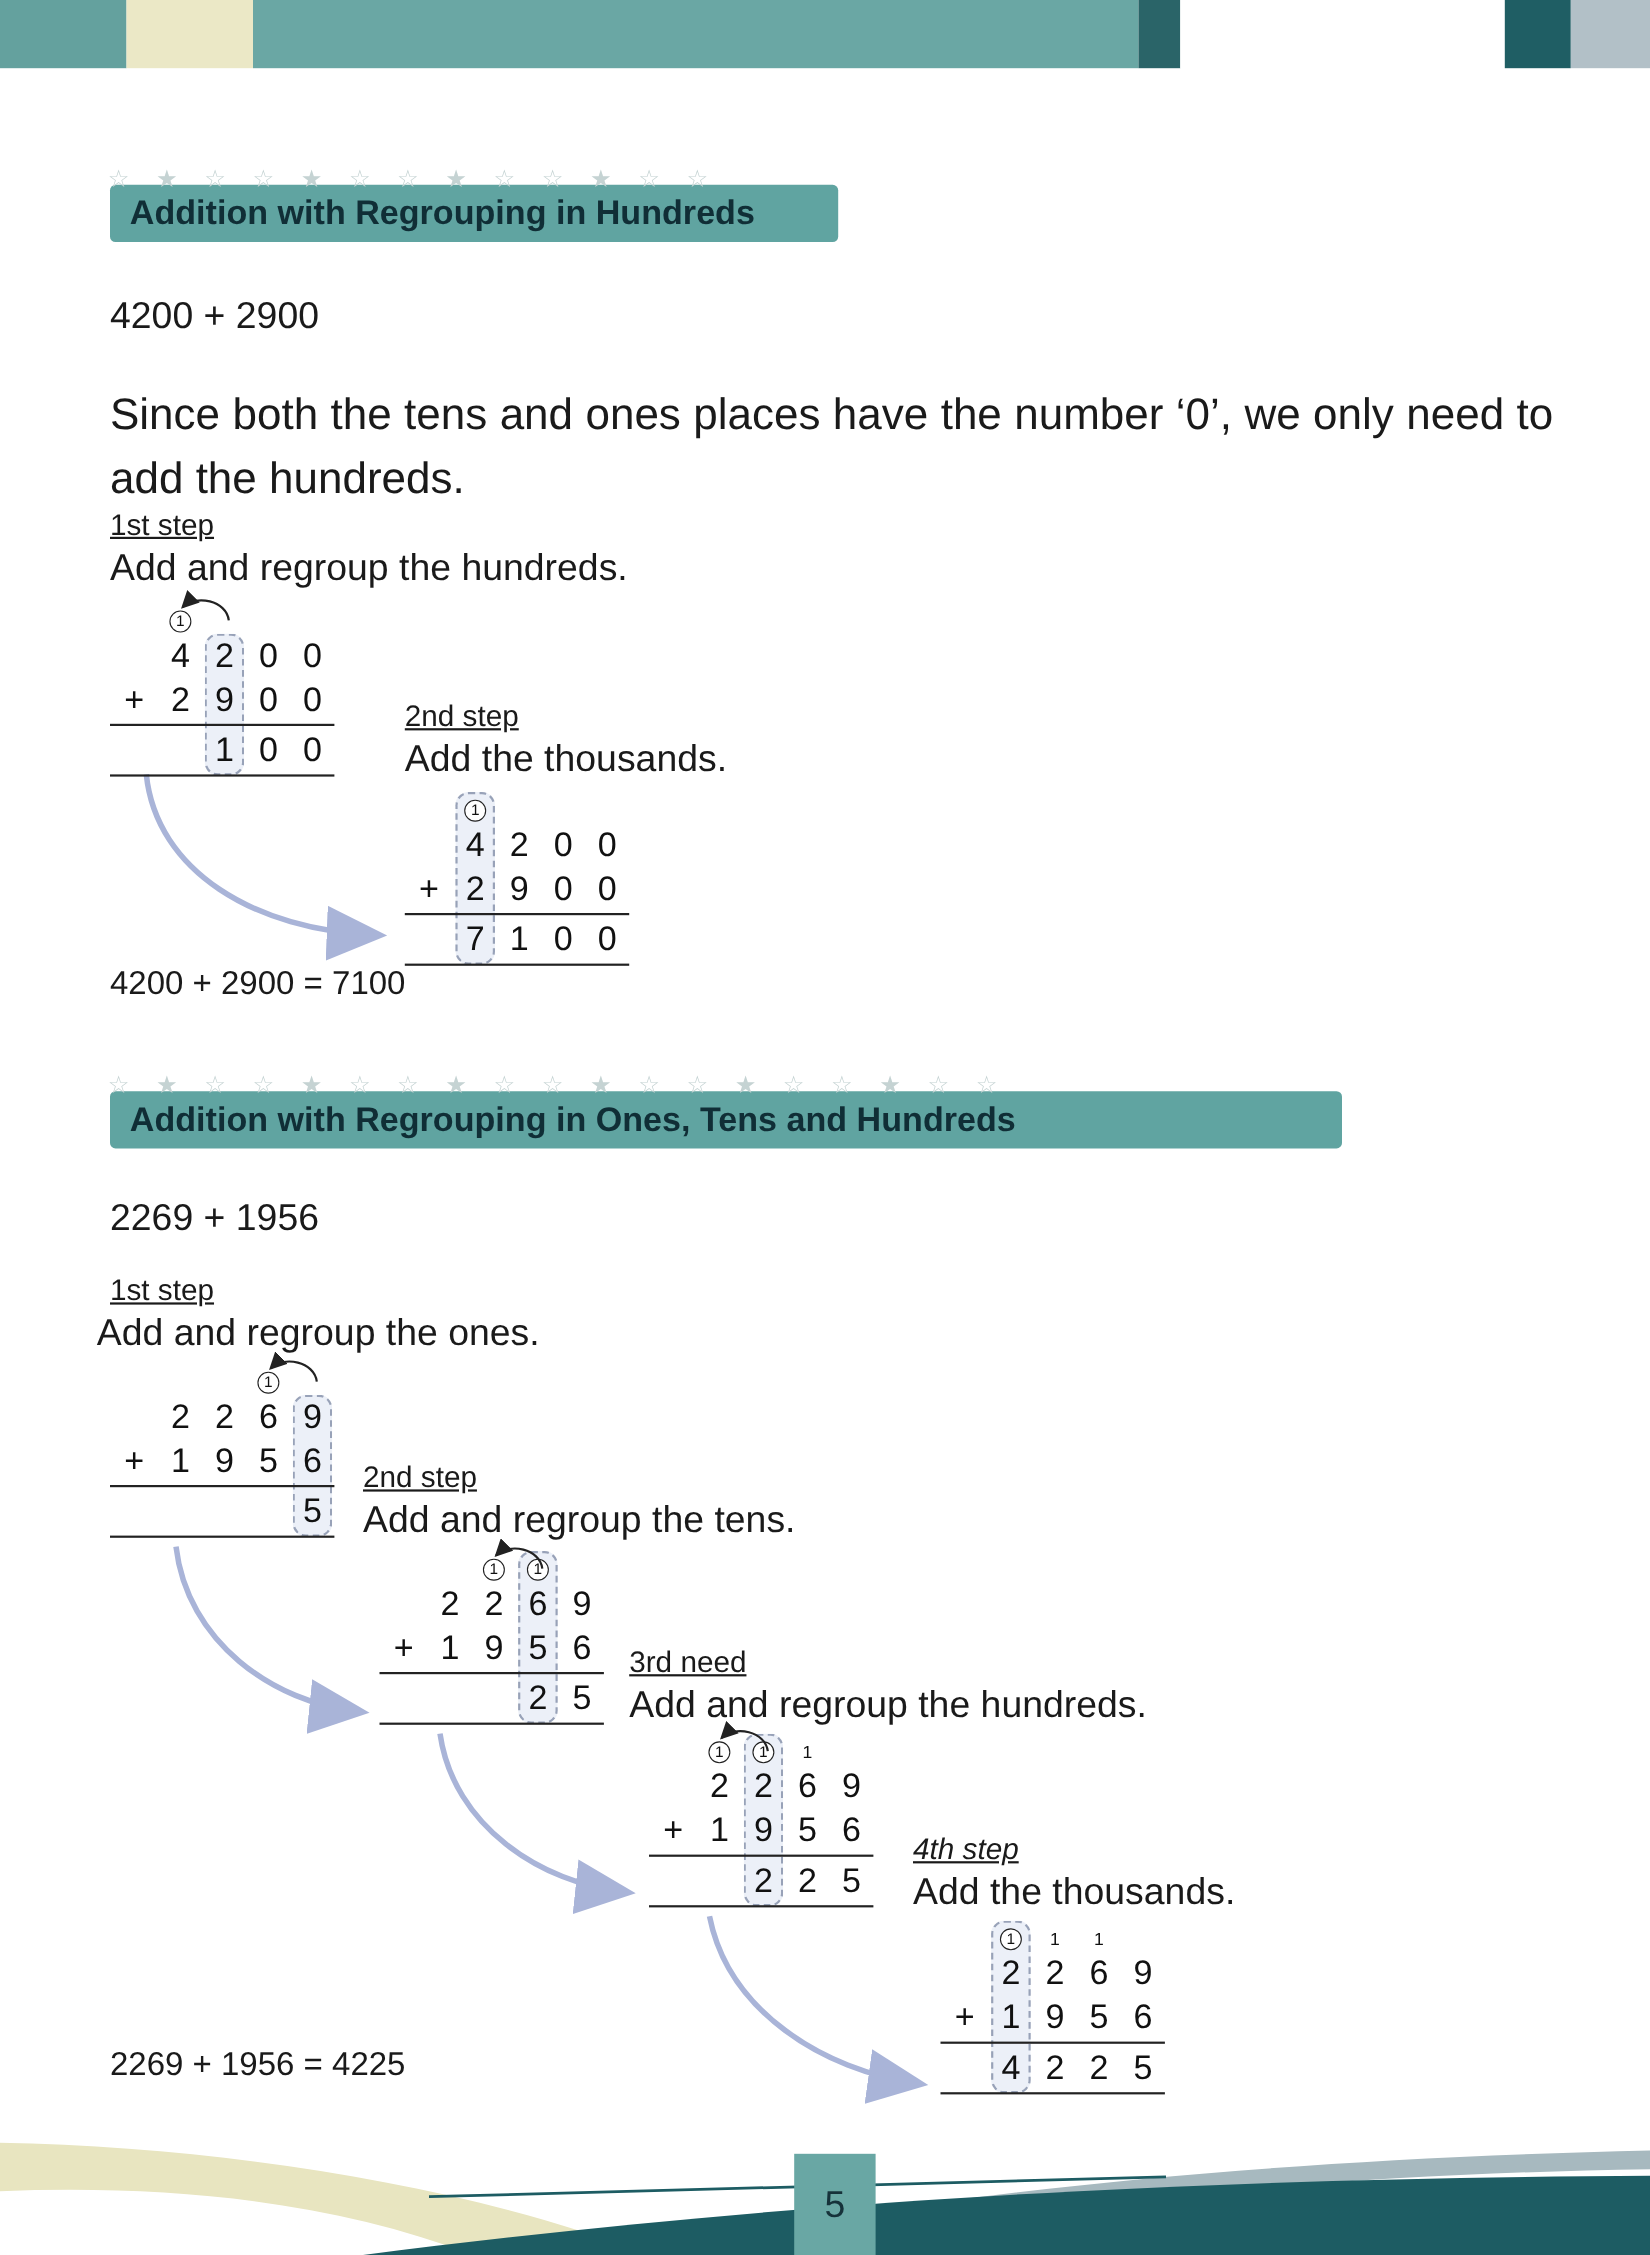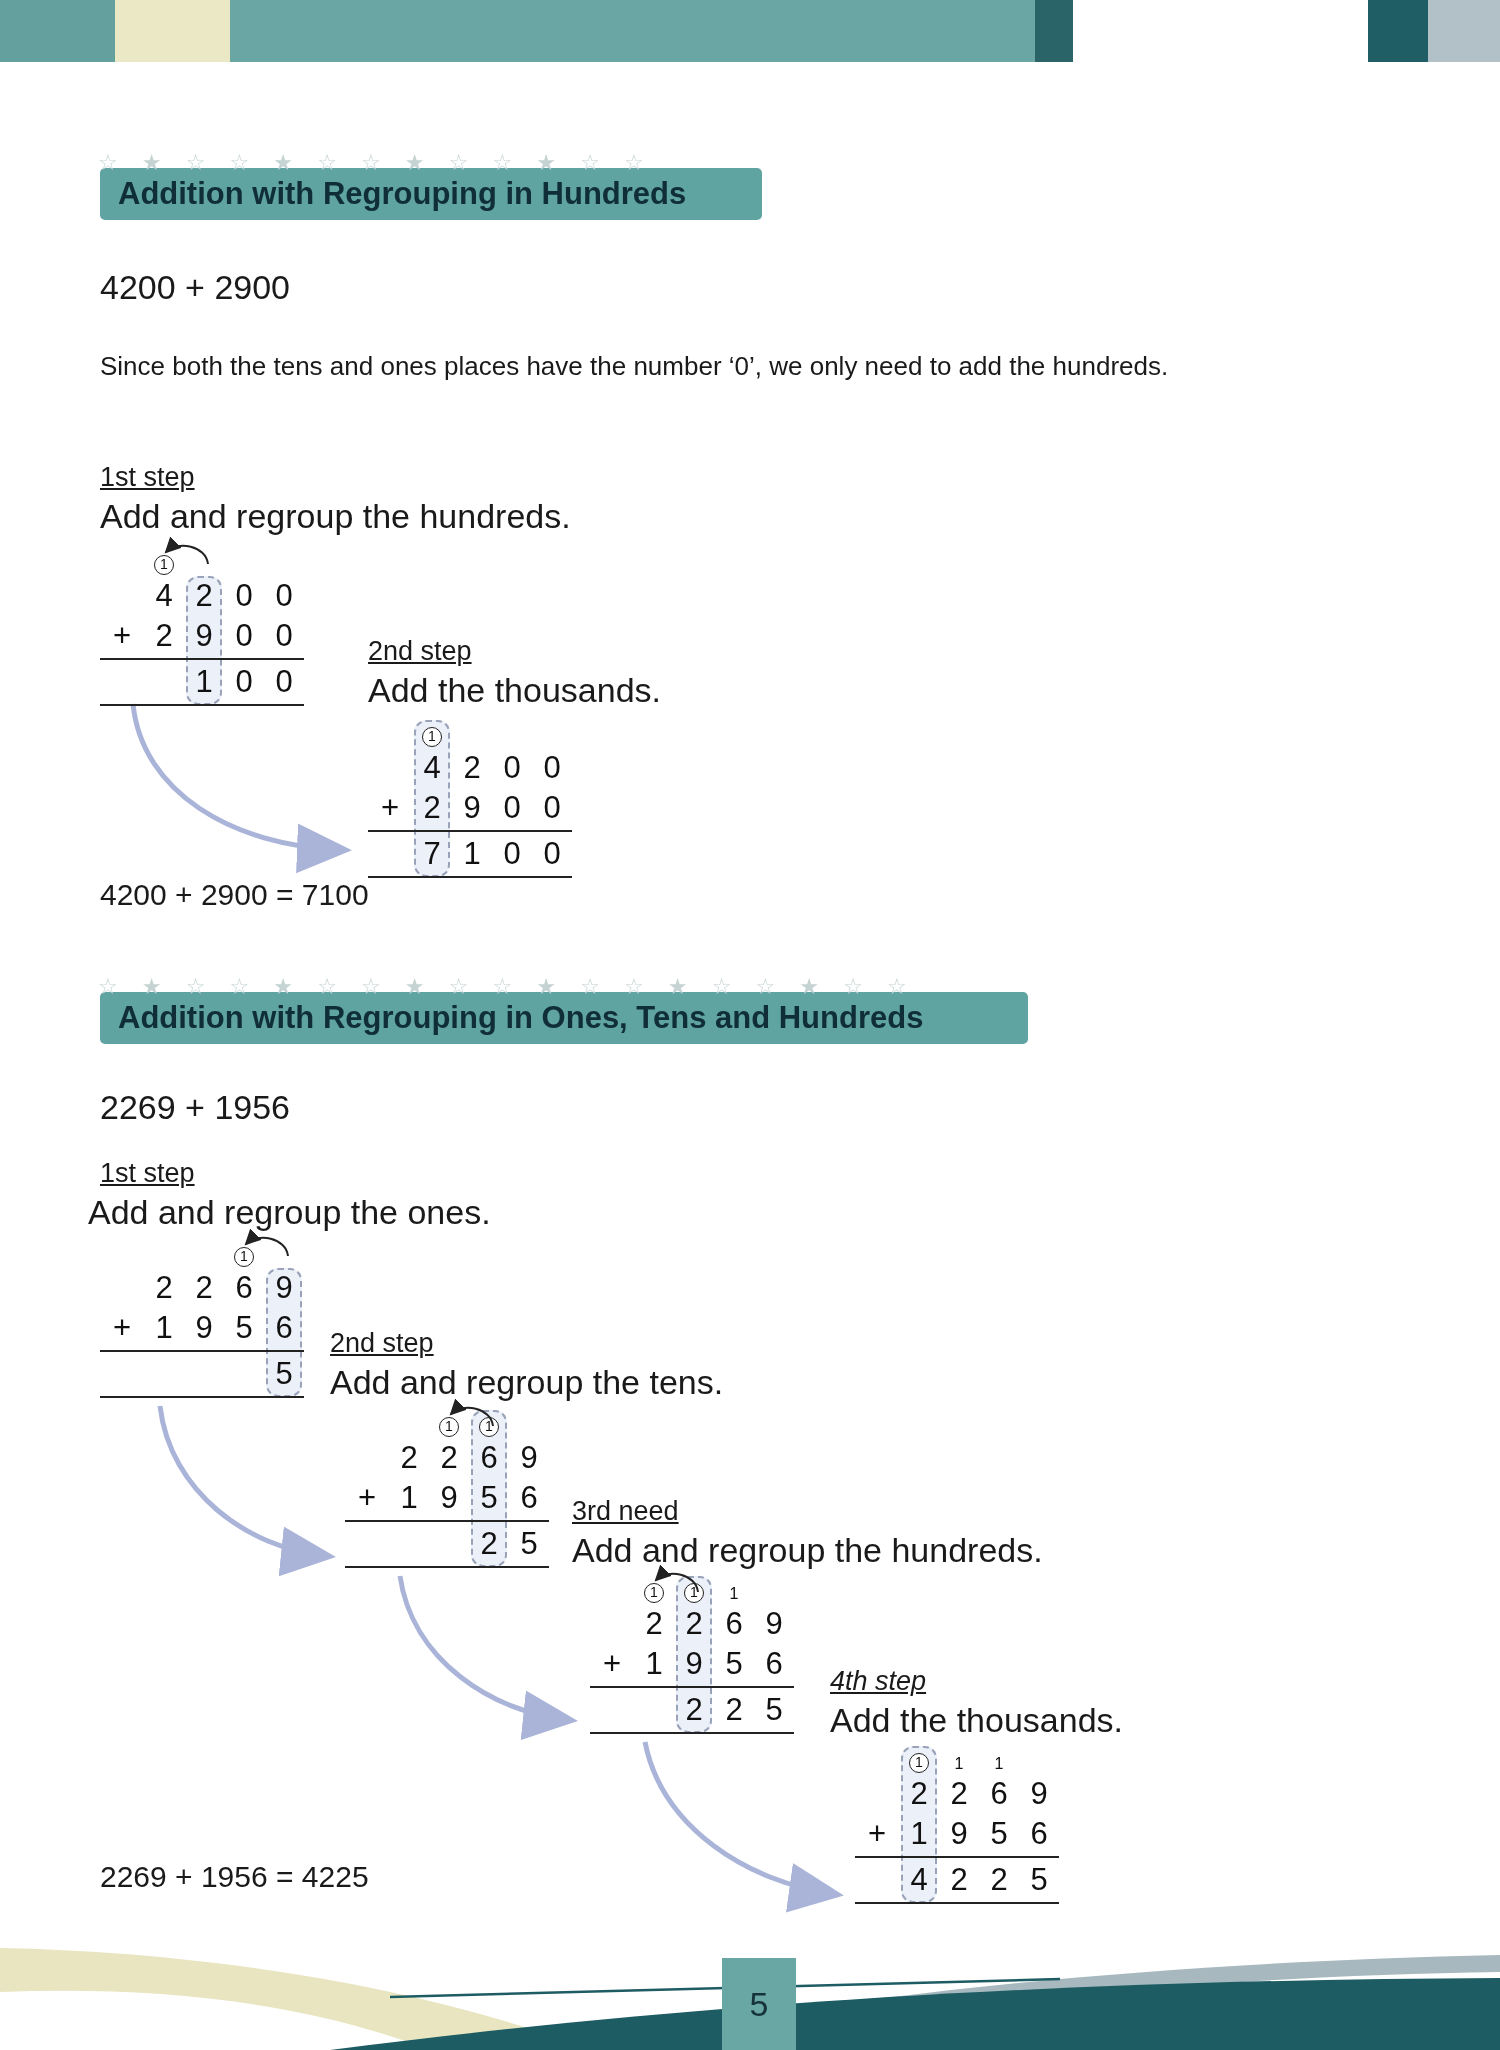--- a/index.html
+++ b/index.html
@@ -8,21 +8,21 @@
   .page { position:relative; width:1500px; height:2050px; background:#ffffff; overflow:hidden; }
 
   .topbar { position:absolute; top:0; left:0; width:1500px; height:62px; display:flex; z-index:2; }
   .topbar .seg { height:62px; }
 
   .stars { position:absolute; font-size:22px; letter-spacing:9px; color:#c5d3d3; z-index:3; white-space:nowrap; }
   .banner { position:absolute; height:52px; border-radius:5px; display:flex; align-items:center;
             padding-left:18px; font-size:31px; font-weight:bold; color:#102e36; background:#60a4a1; z-index:2; }
 
   .problem { position:absolute; font-size:34px; z-index:2; white-space:nowrap; }
-  .intro   { position:absolute; font-size:26px; line-height:1.45; text-align:justify; z-index:2; }
+  .intro   { position:absolute; font-size:40px; line-height:1.45; text-align:justify; z-index:2; }
   .steplabel { position:absolute; font-size:27px; text-decoration:underline; z-index:2; white-space:nowrap; }
   .stepdesc  { position:absolute; font-size:34px; z-index:2; white-space:nowrap; }
   .result  { position:absolute; font-size:30px; z-index:2; white-space:nowrap; }
 
   .addition { position:absolute; width:204px; height:160px; z-index:2; }
   .arow { position:absolute; left:0; display:flex; z-index:1; }
   .scell { width:44px; text-align:center; font-size:31px; height:40px; line-height:40px; color:#111; }
   .dcell { width:40px; text-align:center; font-size:31px; height:40px; line-height:40px; color:#111; }
   .carry-row .scell { height:28px; line-height:28px; }
   .carry-cell { width:40px; height:28px; display:flex; align-items:flex-end; justify-content:center; padding-bottom:1px; }
@@ -139,21 +139,21 @@
         <span class="dcell">1</span>
         <span class="dcell">0</span>
         <span class="dcell">0</span>
       </div>
       <div class="hline" style="top: 156px;"></div>
     </div>
 
   <div class="result" style="left:100px;top:878px;">4200 + 2900 = 7100</div>
 
   <div class="stars" style="left:98px;top:974px;">☆ ★ ☆ ☆ ★ ☆ ☆ ★ ☆ ☆ ★ ☆ ☆ ★ ☆ ☆ ★ ☆ ☆</div>
-  <div class="banner" style="left:100px;top:992px;width:928px;">Addition with Regrouping in Ones, Tens and Hundreds</div>
+  <div class="banner" style="left:100px;top:992px;width:1120px;">Addition with Regrouping in Ones, Tens and Hundreds</div>
 
   <div class="problem" style="left:100px;top:1088px;">2269 + 1956</div>
 
   <div class="steplabel" style="left:100px;top:1158px;">1st step</div>
   <div class="stepdesc" style="left:88px;top:1193px;">Add and regroup the ones.</div>
   <div class="addition" style="left:100px;top:1240px;">
       <div class="hl-box" style="left: 166px; top: 28px; height: 129px;"></div>
       <div class="arow carry-row" style="top: 0px;">
         <span class="scell"></span>
         <span class="carry-cell"></span>

